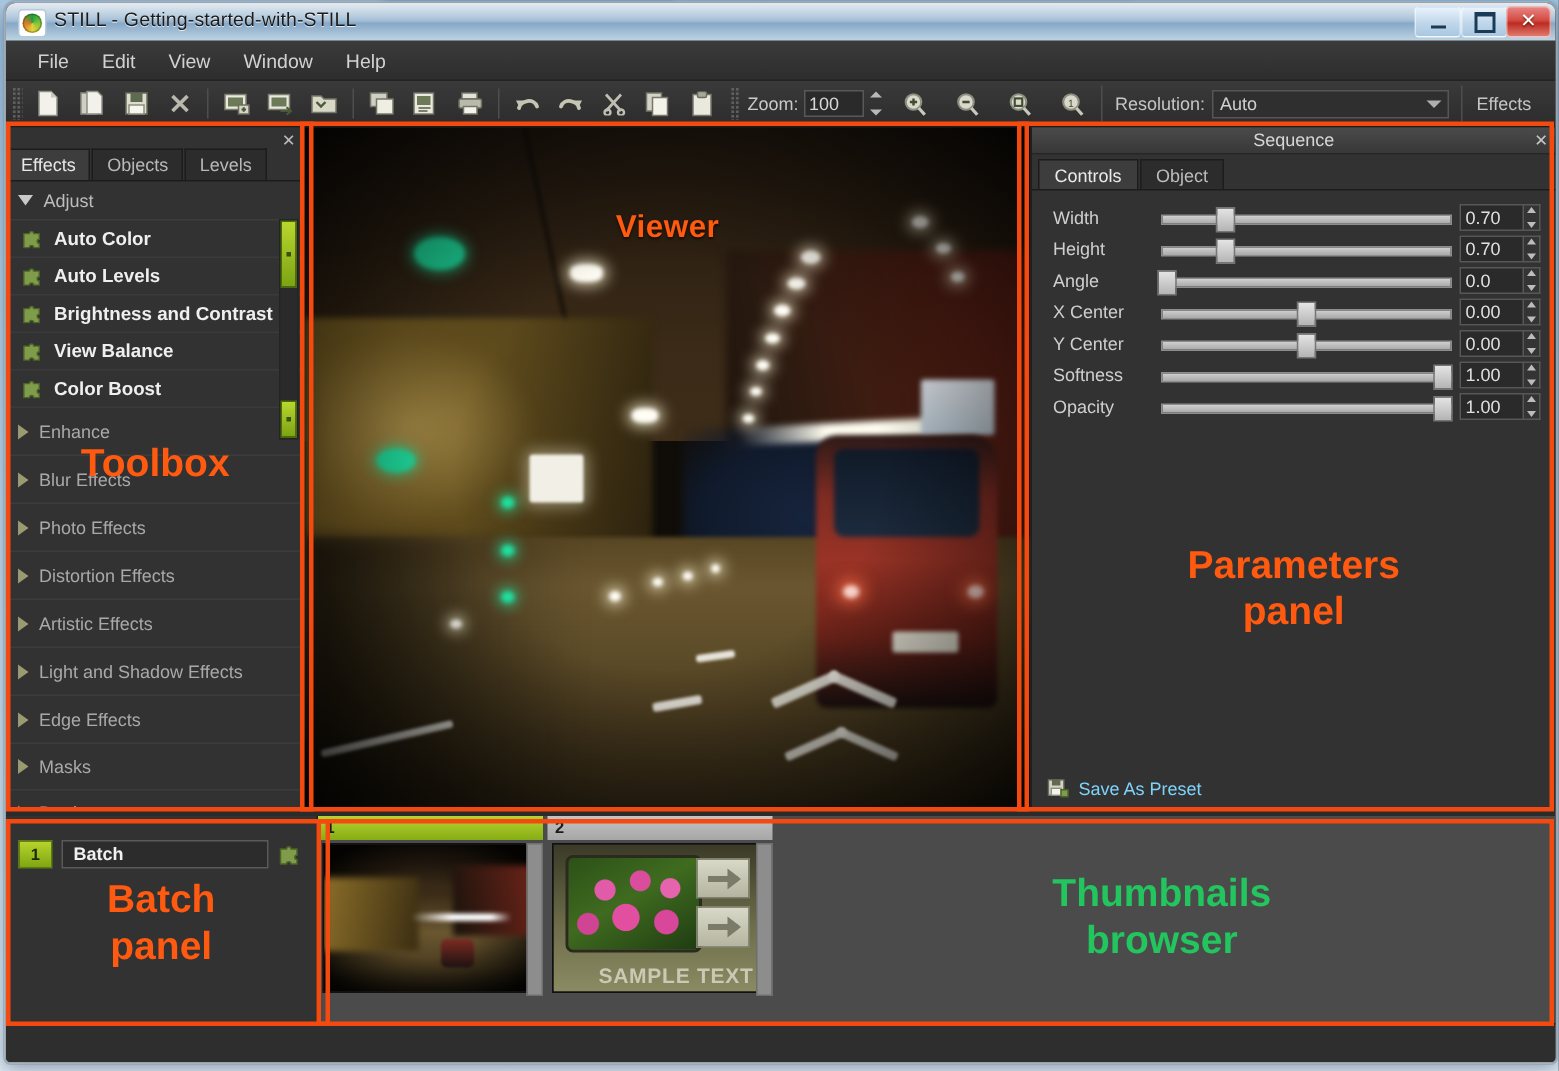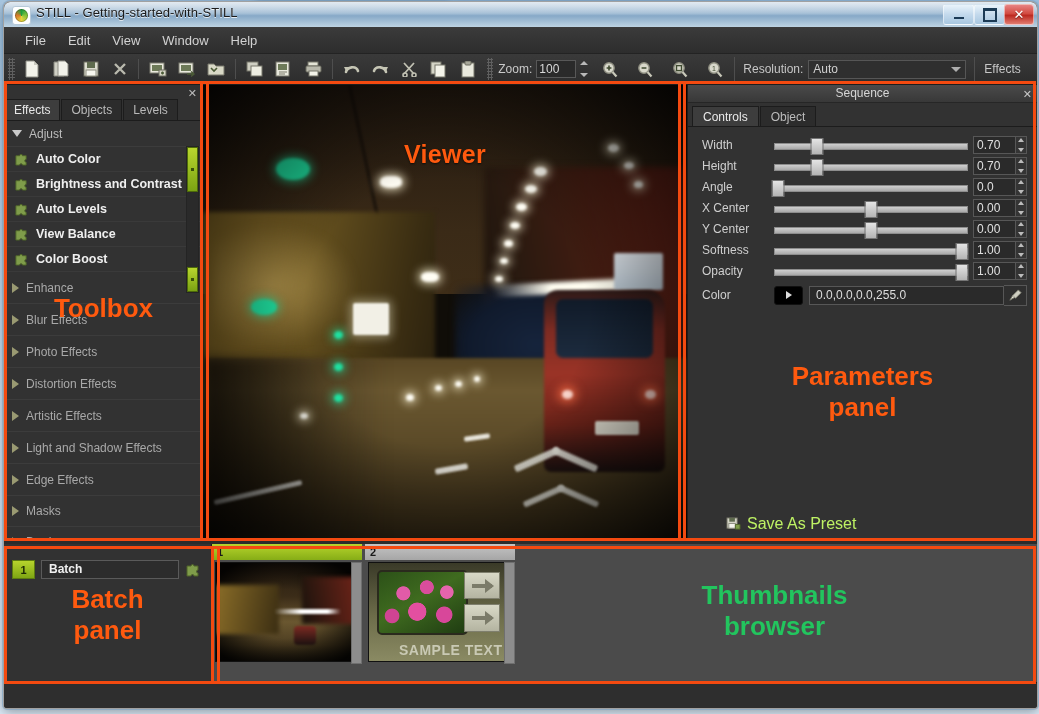--- a/index.html
+++ b/index.html
@@ -161,21 +161,21 @@
     background:#f2f0e6;border-radius:2px;filter:blur(1.2px);box-shadow:0 0 10px 3px rgba(255,255,230,.4);}
   #sign-right{position:absolute;right:5%;top:37%;width:10%;height:8%;
     background:linear-gradient(180deg,#e8eef4,#b9c7d2);border-radius:2px;filter:blur(1.6px);}
   #lightbar{position:absolute;right:6%;top:43%;width:34%;height:2.6%;
     background:linear-gradient(90deg,rgba(255,255,255,0),#fffdf0 35%,#fffdf0 75%,rgba(255,255,255,.1));
     filter:blur(2px);transform:rotate(-3deg);}
   .arrow-chevron{position:absolute;background:rgba(240,238,228,.9);filter:blur(1px);}
   #vig{position:absolute;inset:0;
     background:radial-gradient(ellipse 70% 70% at 50% 50%, rgba(0,0,0,0) 42%, rgba(0,0,0,.88) 100%);}
   #viewer-label{position:absolute;left:0;right:0;top:55px;text-align:center;
-    color:#ff5a0f;font-size:25px;font-weight:bold;letter-spacing:.3px;
+    color:#ff5a0f;font-size:21px;font-weight:bold;letter-spacing:.3px;
     text-shadow:0 1px 2px rgba(0,0,0,.6);}
 
   
   #params{width:349px;background:#323232;border-left:1px solid #1e1e1e;position:relative;}
   #seq-header{height:17px;background:linear-gradient(180deg,#4a4a4a,#383838);
     color:#d6d6d6;font-size:12px;text-align:center;line-height:17px;position:relative;
     border-bottom:1px solid #262626;}
   #seq-close{position:absolute;right:5px;top:1px;font-size:11px;color:#c8c8c8;cursor:default;}
   #param-tabs{display:flex;height:20px;margin-top:3px;padding-left:4px;
     border-bottom:1px solid #1c1c1c;}
@@ -213,21 +213,21 @@
   #color-swatch{width:27px;height:17px;background:#000;border:1px solid #111;border-radius:3px;
     display:flex;align-items:center;justify-content:center;cursor:default;}
   #color-swatch b{width:0;height:0;border-top:4px solid transparent;border-bottom:4px solid transparent;border-left:6px solid #ddd;}
   #color-value{flex:1;height:17px;background:#2a2a2a;border:1px solid #575757;
     color:#dedede;font-size:12px;line-height:17px;padding-left:6px;margin:0 0 0 6px;}
   #eyedrop{width:22px;height:19px;display:flex;align-items:center;justify-content:center;
     border:1px solid #575757;border-left:none;background:#2f2f2f;cursor:default;}
   #params-label{position:absolute;left:0;right:0;top:276px;text-align:center;
     color:#ff5a0f;font-size:26px;font-weight:bold;line-height:1.18;}
   #save-preset{position:absolute;left:10px;bottom:7px;display:flex;align-items:center;
-    color:#bef264;font-size:16px;cursor:default;margin-left:28px;}
+    color:#7dd3fc;font-size:12px;cursor:default;}
   #save-preset .sp-ico{width:15px;height:14px;margin-right:6px;}
 
   
   #bottom{height:138px;background:#2b2b2b;display:flex;position:relative;padding-top:4px;}
   #batch{width:207px;background:#323232;position:relative;border-right:1px solid #1e1e1e;}
   #batch-row{display:flex;align-items:center;padding:16px 8px 0 8px;}
   #batch-num{width:21px;height:17px;background:linear-gradient(180deg,#b7d42d,#7fa613);
     border:1px solid #5d7c10;color:#1d2a05;font-size:11px;font-weight:bold;
     display:flex;align-items:center;justify-content:center;flex:none;}
   #batch-name{flex:1;height:17px;background:#2c2c2c;border:1px solid #5a5a5a;
@@ -506,27 +506,27 @@
           <div class="eff">
             <svg class="puz" viewBox="0 0 16 15">
                 <path d="M2 4h4a1.5 1.5 0 113 0h4v4a1.5 1.5 0 100 3v3H9a1.5 1.5 0 10-3 0H2z" fill="#7f9c4a" stroke="#4e6329"></path>
               </svg>
             <span>Auto Color</span>
           </div>
           <div class="eff">
             <svg class="puz" viewBox="0 0 16 15">
                 <path d="M2 4h4a1.5 1.5 0 113 0h4v4a1.5 1.5 0 100 3v3H9a1.5 1.5 0 10-3 0H2z" fill="#7f9c4a" stroke="#4e6329"></path>
               </svg>
-            <span>Brightness and Contrast</span>
+            <span>Auto Levels</span>
           </div>
           <div class="eff">
             <svg class="puz" viewBox="0 0 16 15">
                 <path d="M2 4h4a1.5 1.5 0 113 0h4v4a1.5 1.5 0 100 3v3H9a1.5 1.5 0 10-3 0H2z" fill="#7f9c4a" stroke="#4e6329"></path>
               </svg>
-            <span>Auto Levels</span>
+            <span>Brightness and Contrast</span>
           </div>
           <div class="eff">
             <svg class="puz" viewBox="0 0 16 15">
                 <path d="M2 4h4a1.5 1.5 0 113 0h4v4a1.5 1.5 0 100 3v3H9a1.5 1.5 0 10-3 0H2z" fill="#7f9c4a" stroke="#4e6329"></path>
               </svg>
             <span>View Balance</span>
           </div>
           <div class="eff">
             <svg class="puz" viewBox="0 0 16 15">
                 <path d="M2 4h4a1.5 1.5 0 113 0h4v4a1.5 1.5 0 100 3v3H9a1.5 1.5 0 10-3 0H2z" fill="#7f9c4a" stroke="#4e6329"></path>
@@ -731,33 +731,20 @@
                 <i class="strack"></i>
                 <i class="sthumb" style="left:97%"></i>
               </span>
             <span class="pval">1.00</span>
             <span class="pspin">
                 <b class="up"></b>
                 <b class="dn"></b>
               </span>
           </div>
 
-          <div id="color-row">
-            <span class="plabel">Color</span>
-            <span id="color-swatch">
-                <b></b>
-              </span>
-            <span id="color-value">0.0,0.0,0.0,255.0</span>
-            <span id="eyedrop">
-              <svg width="15" height="15" viewBox="0 0 16 16">
-                  <path d="M11 2l3 3-6 6-3-3z" fill="#cfcfc2" stroke="#7d7d70"></path>
-                  <path d="M5 8l-3 5 5-3" fill="#e6e6d8" stroke="#7d7d70"></path>
-                </svg>
-            </span>
-          </div>
         </div>
 
         <div id="params-label">
           <span>Parameters</span><br><span>panel</span>
         </div>
 
         <div id="save-preset">
           <svg class="sp-ico" viewBox="0 0 16 15">
               <rect x="1" y="1" width="11" height="11" fill="#d4d4c6" stroke="#6c6c5f"></rect>
               <rect x="3.5" y="1" width="6" height="4" fill="#5f6b4e"></rect>

